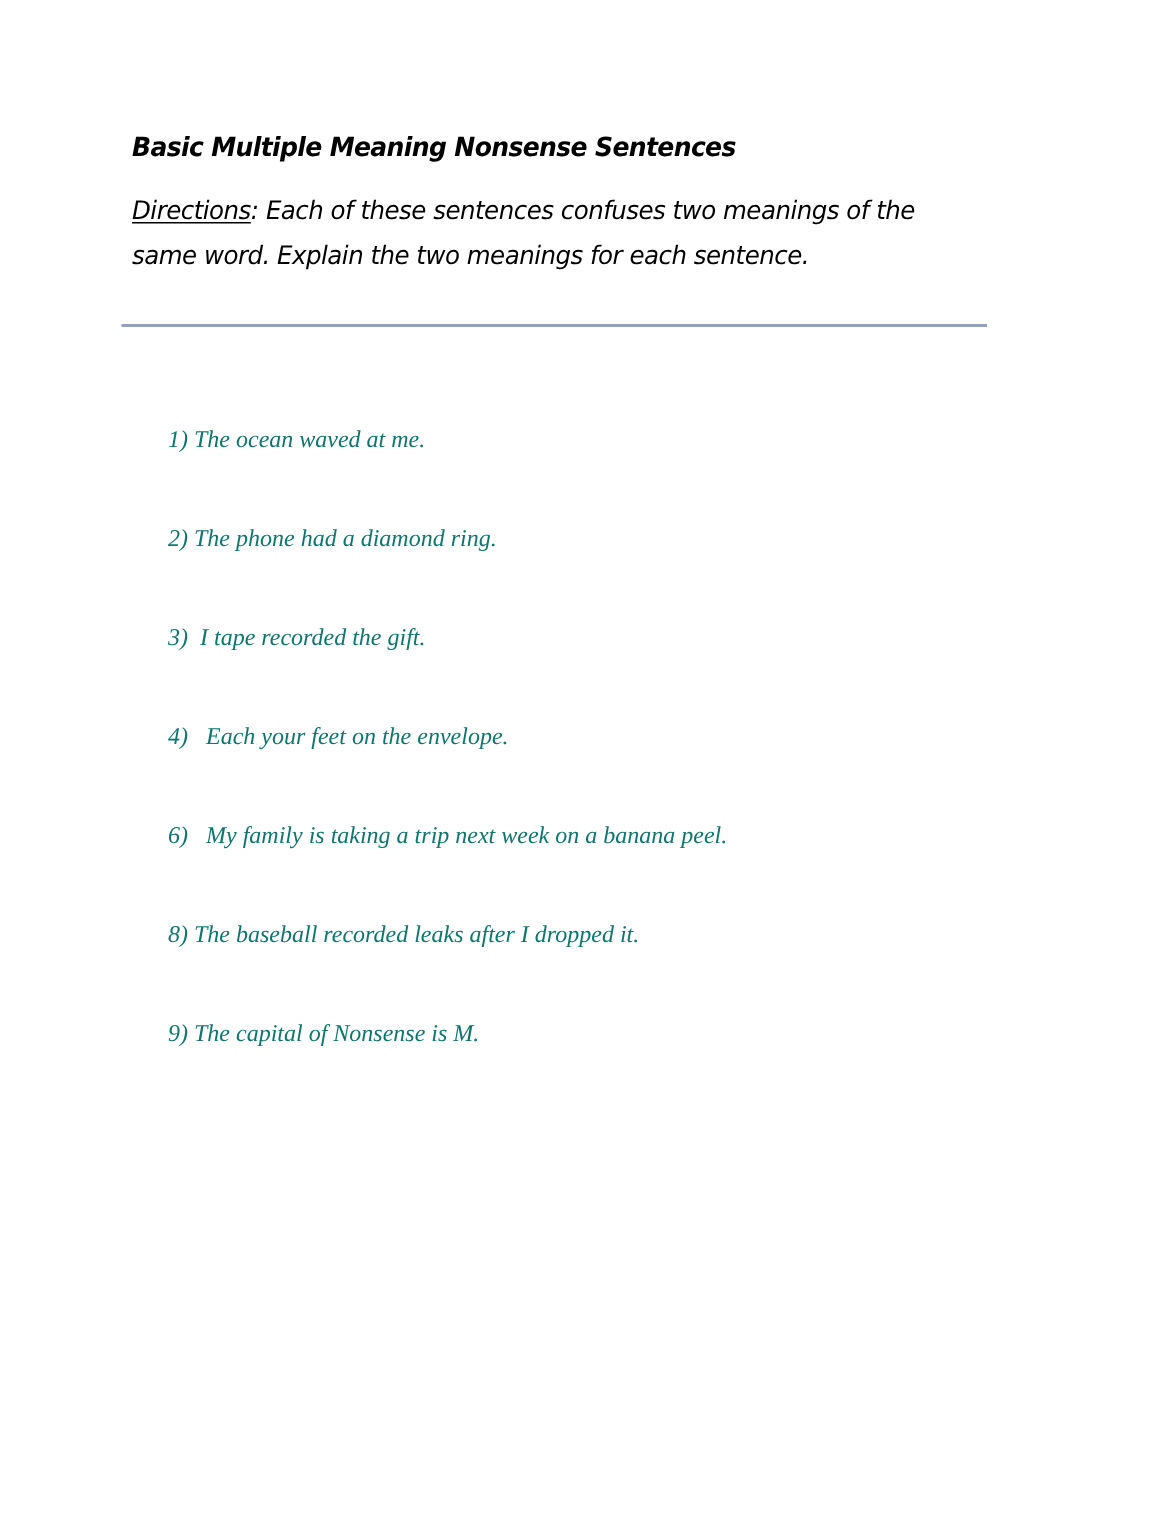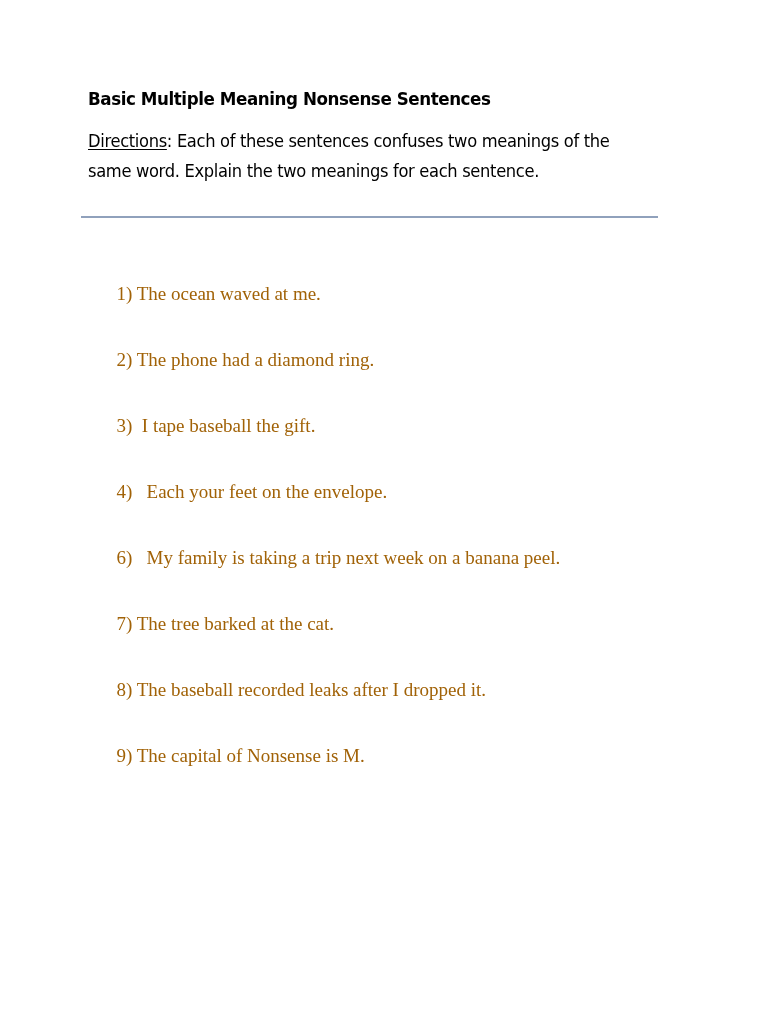--- a/index.html
+++ b/index.html
@@ -19,20 +19,21 @@
     -webkit-font-smoothing: antialiased;
   }
 
   .page {
     position: absolute;
     left: 0;
     top: 0;
     width: 768px;
     height: 1024px;
     background: #ffffff;
+    font-style: italic;
   }
 
   .content {
     position: absolute;
     left: 88px;
     top: 88px;
     width: 600px;
   }
 
   
@@ -95,23 +96,23 @@
     left: 88px;
     top: 258px;
     width: 600px;
     list-style: none;
     margin: 0;
     padding: 0;
   }
 
   .sentence-item {
     font-family: "Liberation Serif", "DejaVu Serif", serif;
-    font-size: 19px;
+    font-size: 16px;
     line-height: 24px;
-    color: #a16207;
+    color: #0f766e;
     height: 66px;
     white-space: pre;
   }
 
   .sentence-number {
     font-family: "Liberation Serif", "DejaVu Serif", serif;
   }
 
   .sentence-text {
     font-family: "Liberation Serif", "DejaVu Serif", serif;
@@ -137,30 +138,27 @@
   </div>
 
   <ol class="sentence-list">
     <li class="sentence-item">
       <span class="sentence-number">1)</span><span class="sentence-gap"> </span><span class="sentence-text">The ocean waved at me.</span>
     </li>
     <li class="sentence-item">
       <span class="sentence-number">2)</span><span class="sentence-gap"> </span><span class="sentence-text">The phone had a diamond ring.</span>
     </li>
     <li class="sentence-item">
-      <span class="sentence-number">3)</span><span class="sentence-gap">  </span><span class="sentence-text">I tape baseball the gift.</span>
+      <span class="sentence-number">3)</span><span class="sentence-gap">  </span><span class="sentence-text">I tape recorded the gift.</span>
     </li>
     <li class="sentence-item">
       <span class="sentence-number">4)</span><span class="sentence-gap">   </span><span class="sentence-text">Each your feet on the envelope.</span>
     </li>
     <li class="sentence-item">
       <span class="sentence-number">6)</span><span class="sentence-gap">   </span><span class="sentence-text">My family is taking a trip next week on a banana peel.</span>
-    </li>
-    <li class="sentence-item">
-      <span class="sentence-number">7)</span><span class="sentence-gap"> </span><span class="sentence-text">The tree barked at the cat.</span>
     </li>
     <li class="sentence-item">
       <span class="sentence-number">8)</span><span class="sentence-gap"> </span><span class="sentence-text">The baseball recorded leaks after I dropped it.</span>
     </li>
     <li class="sentence-item">
       <span class="sentence-number">9)</span><span class="sentence-gap"> </span><span class="sentence-text">The capital of Nonsense is M.</span>
     </li>
   </ol>
 
 </div>

